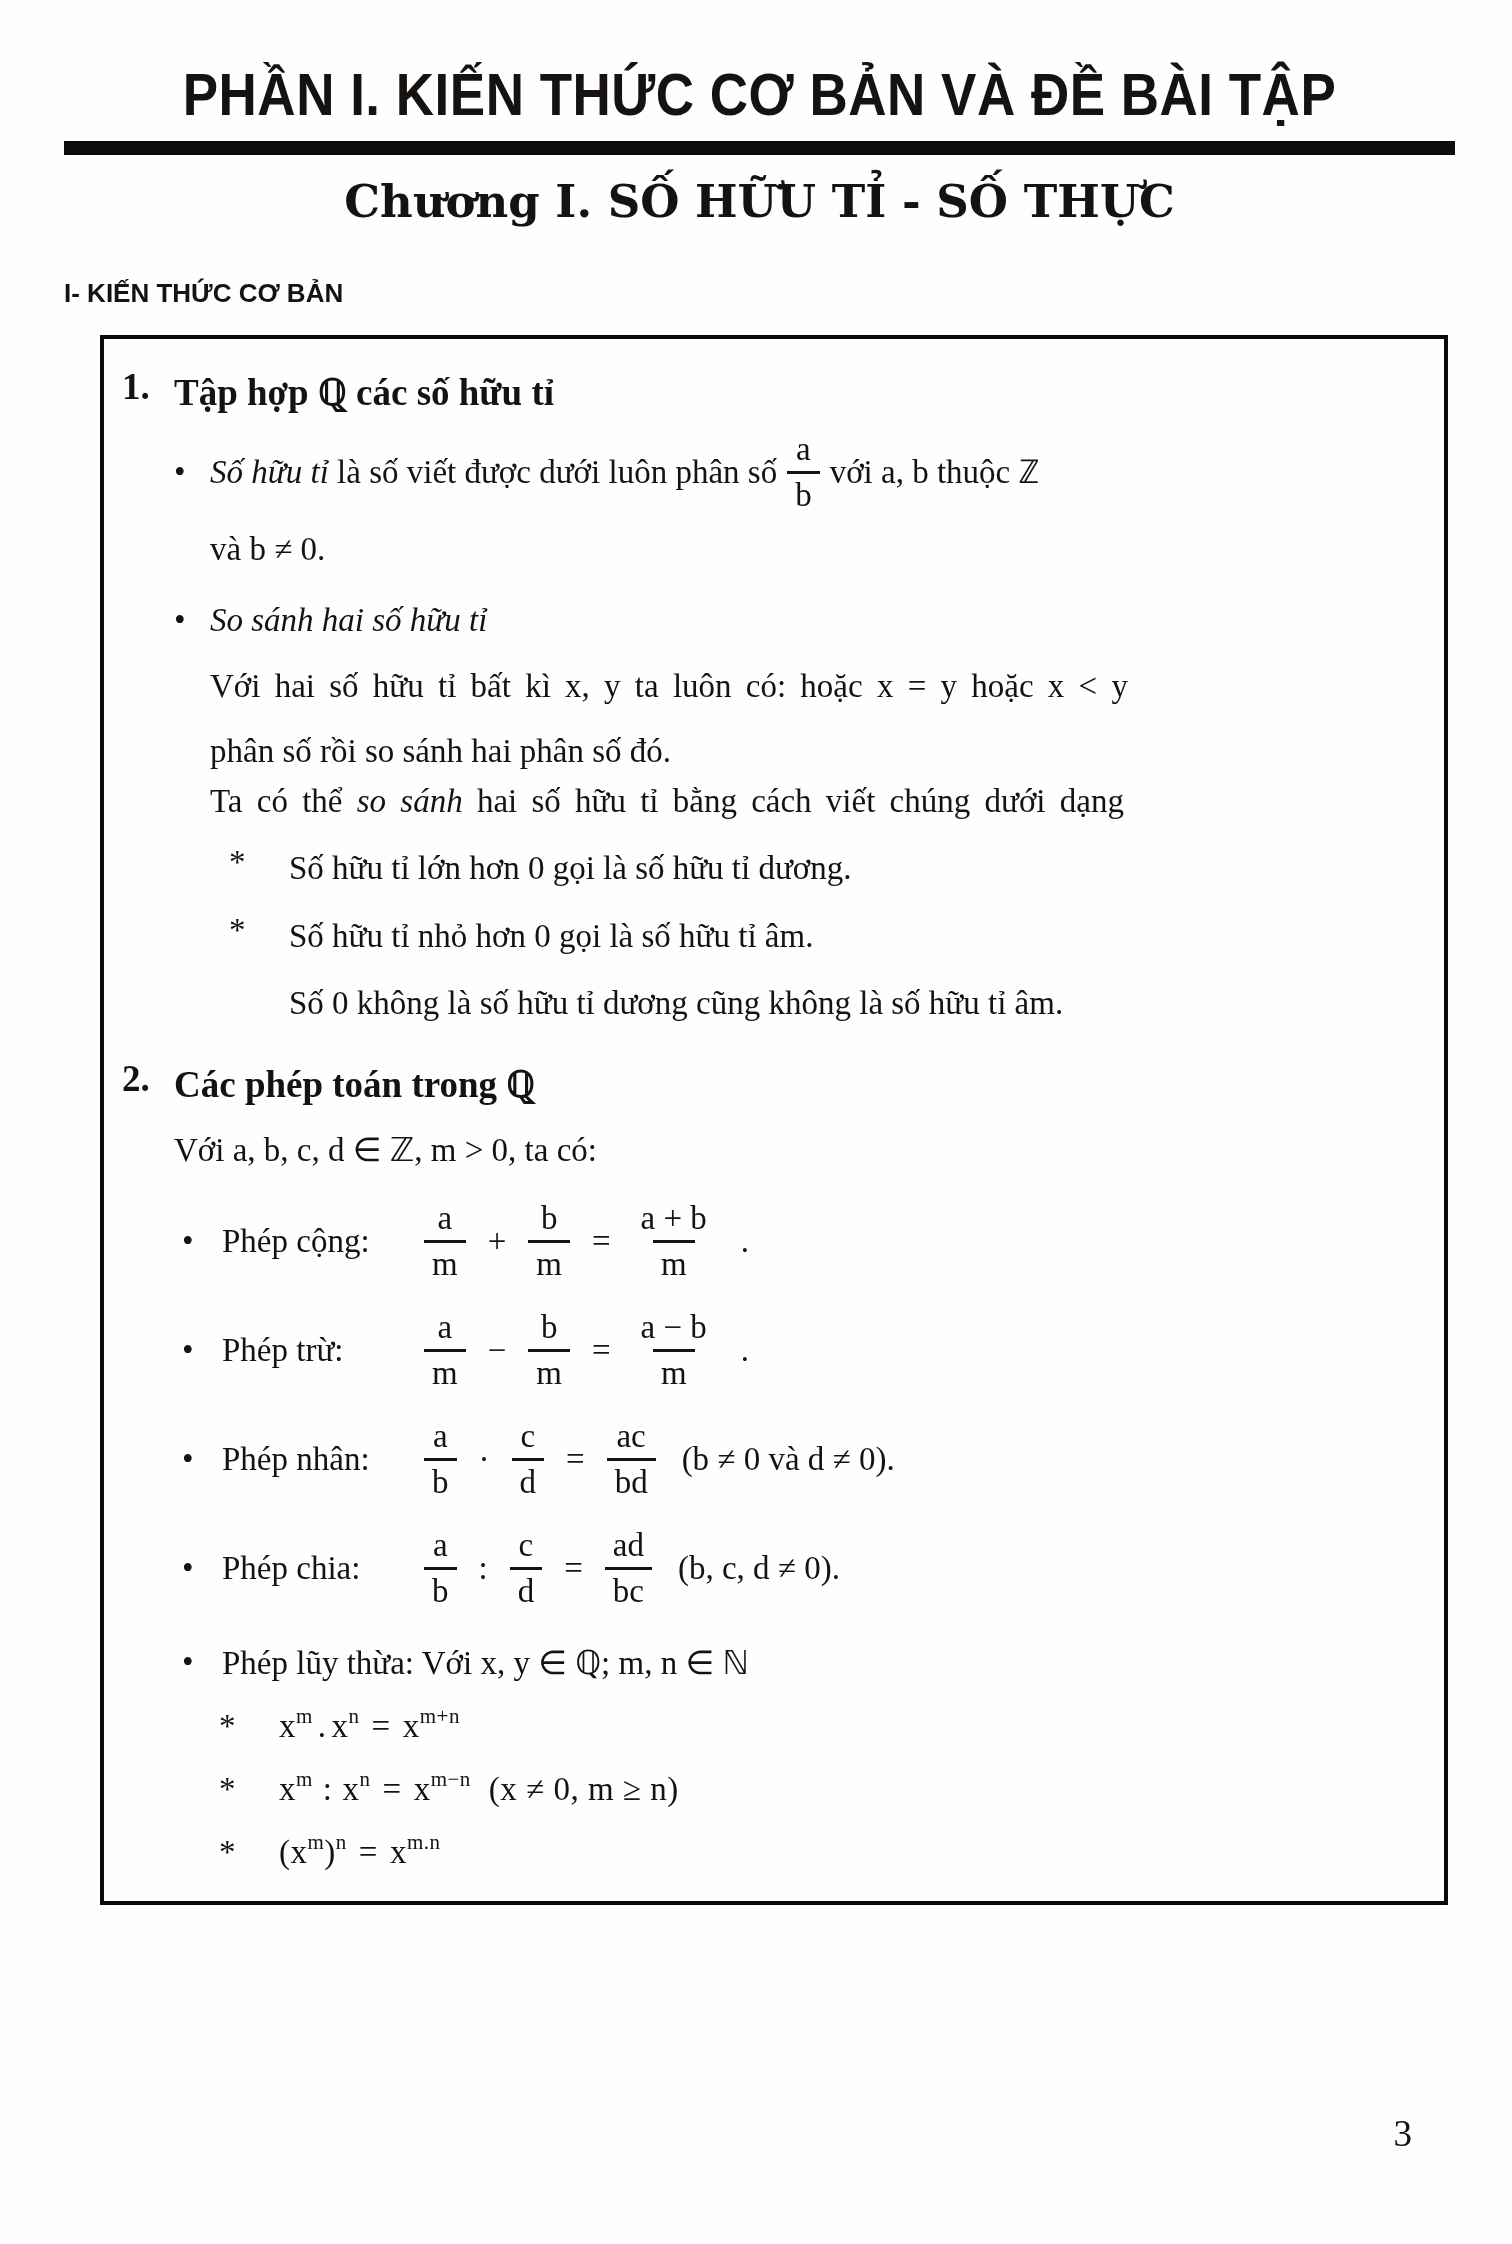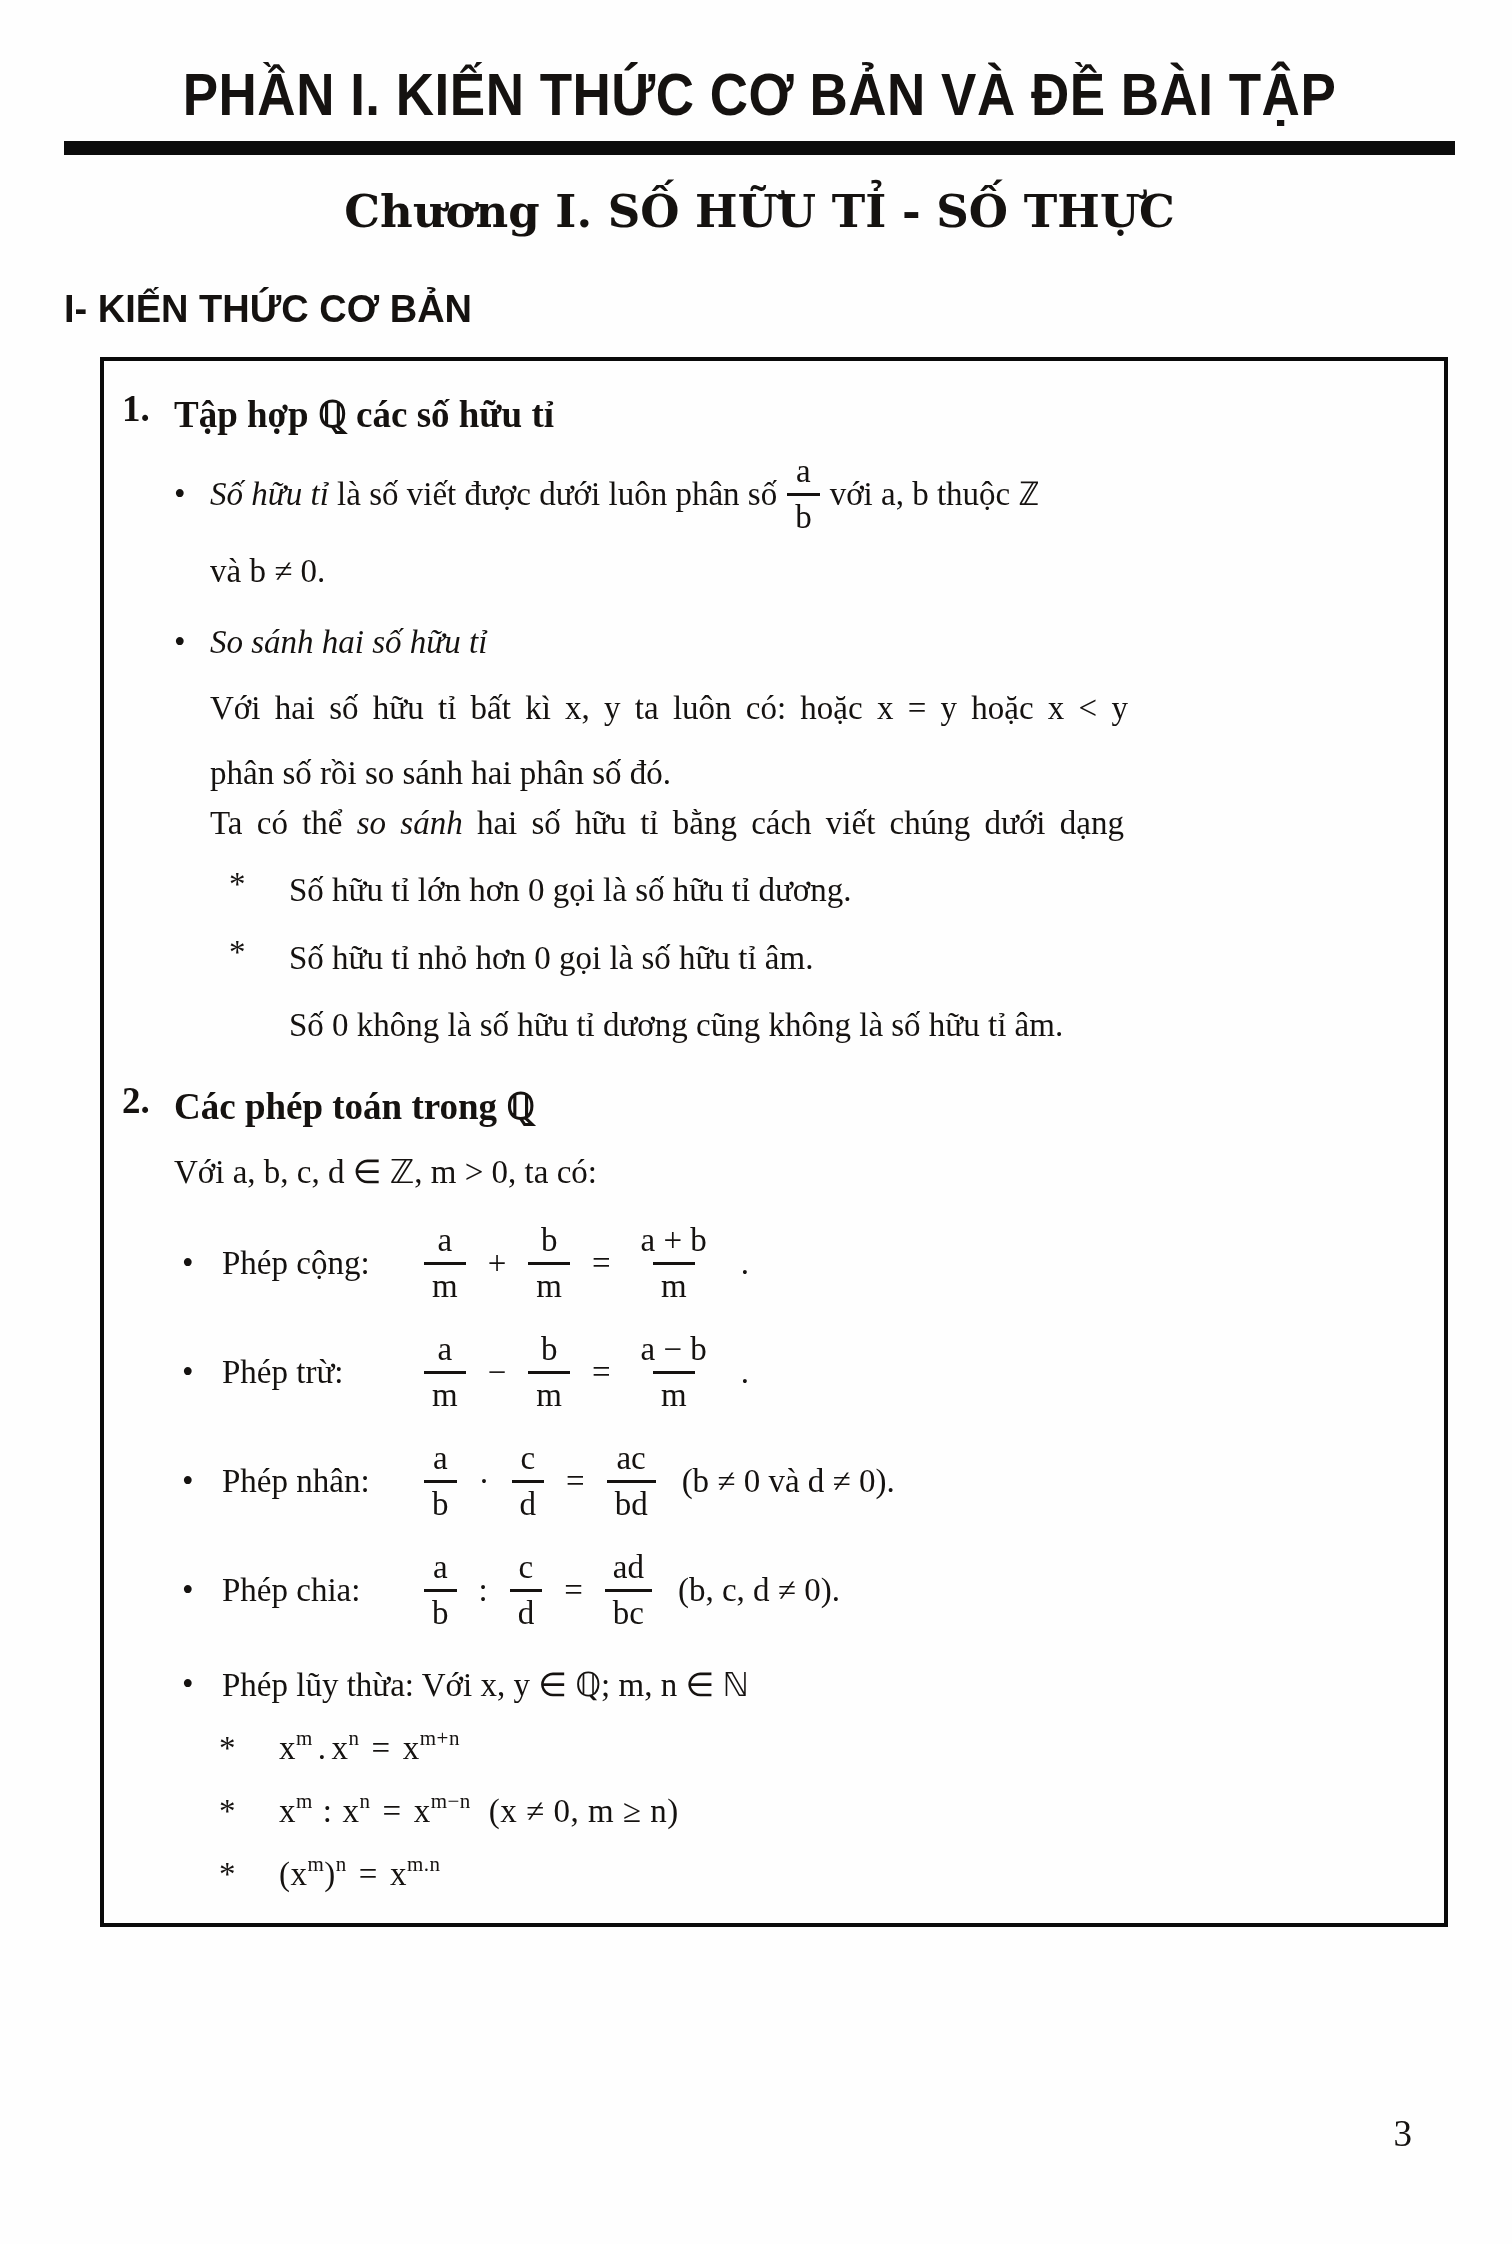--- a/index.html
+++ b/index.html
@@ -30,27 +30,27 @@
     margin-top:16px;
     height:7px;
     border-top:9px solid #0c0c0c;
     border-bottom:5px solid #0c0c0c;
   }
   .chapter-title {
     font-family:"DejaVu Serif", serif;
     font-weight:700;
     font-size:45px;
     text-align:center;
-    margin-top:30px;
+    margin-top:20px;
     white-space:nowrap;
   }
   .section-heading {
     font-family:"Liberation Sans", sans-serif;
     font-weight:700;
-    font-size:38px;
+    font-size:26px;
     margin-top:50px;
   }
   
   .kbox {
     margin:26px 7px 0 36px;
     width:1348px;
     border:4px solid #0a0a0a;
     padding:16px 28px 30px 18px;
   }
   .item-title-row { display:flex; font-weight:700; font-size:37px; margin-top:10px; }

